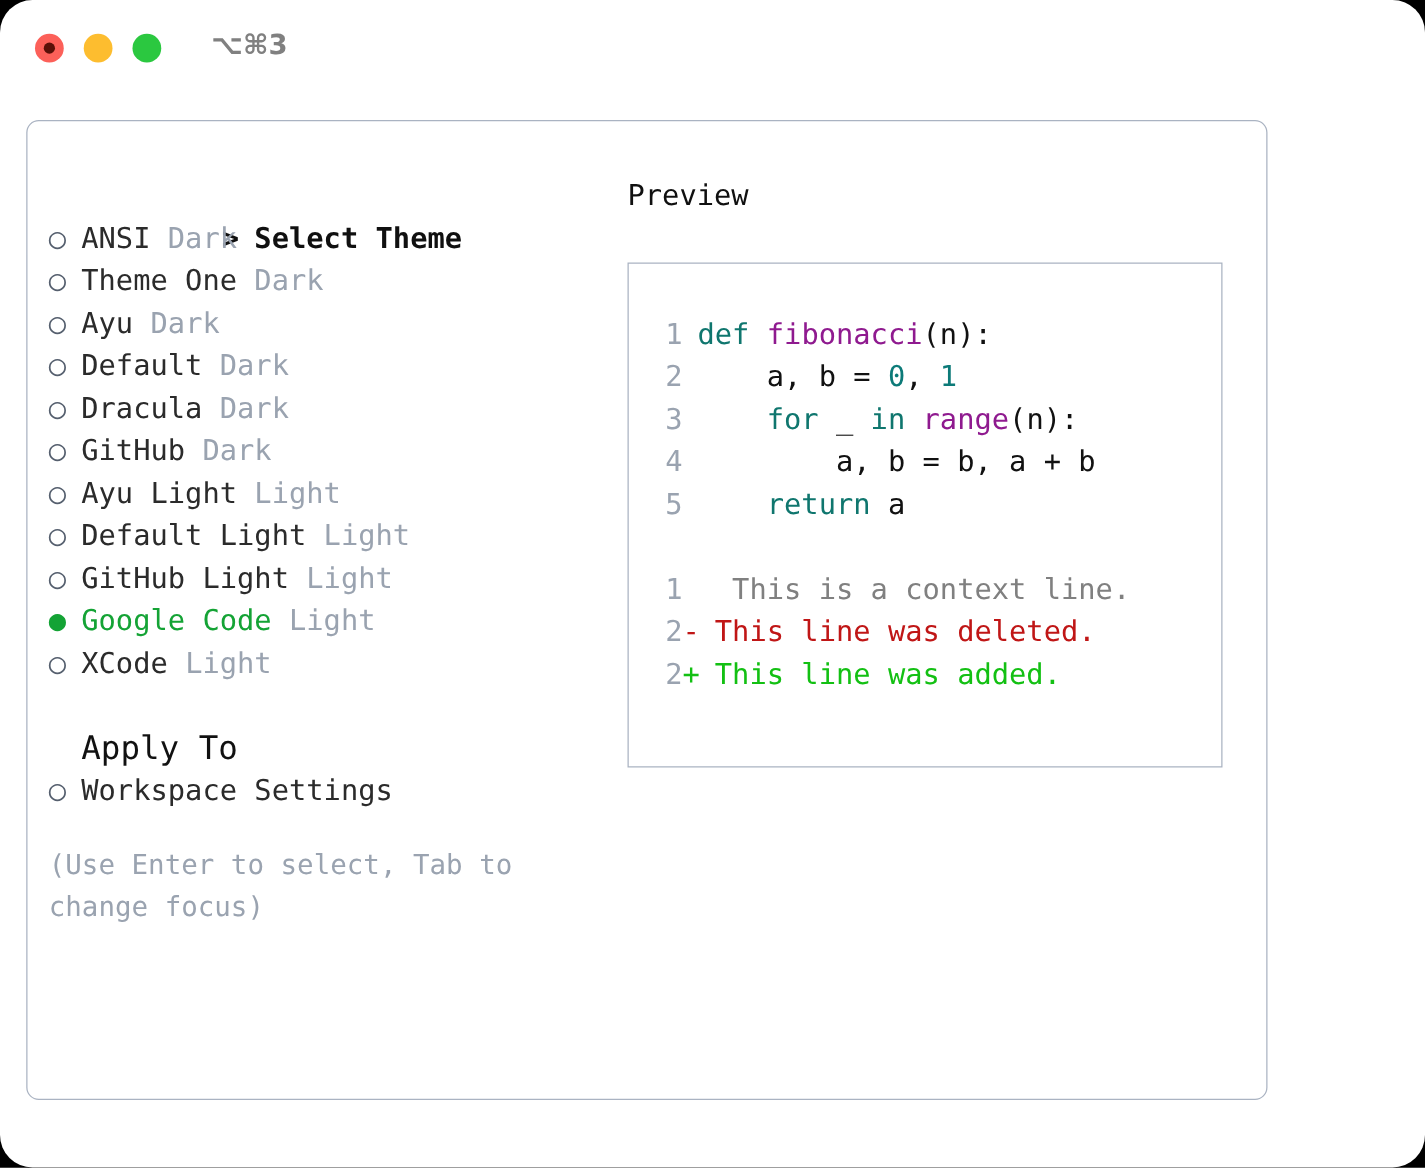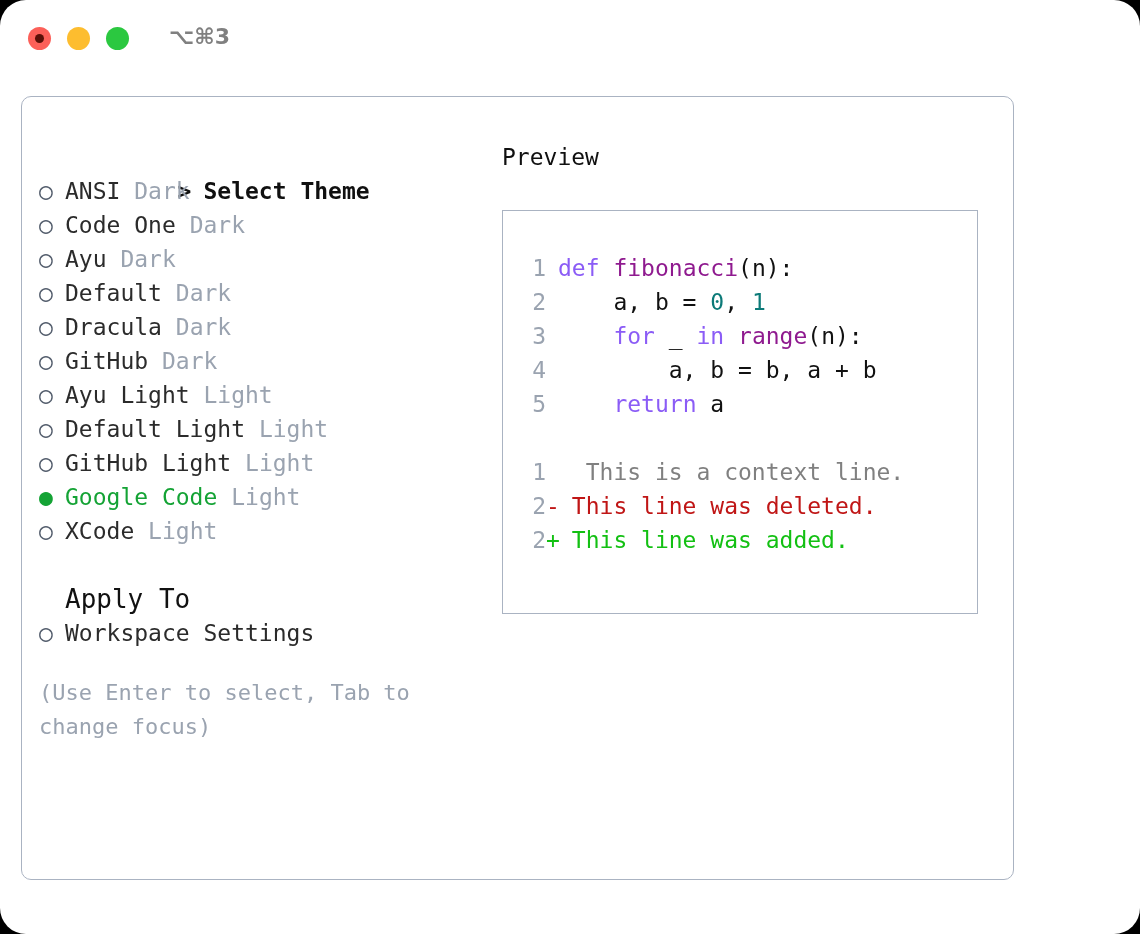--- a/index.html
+++ b/index.html
@@ -177,21 +177,21 @@
 
   .cline { height: 34px; white-space: pre; }
   .lnum {
     display: inline-block;
     width: 26px;
     text-align: right;
     color: #9aa3b0;
   }
   .gut { display: inline-block; width: 12px; }
 
-  .tok-kw   { color: #8b5cf6; }
+  .tok-kw   { color: #0f766e; }
   .tok-fn   { color: #8f1a8f; }
   .tok-num  { color: #0c7a78; }
   .tok-pl   { color: #111111; }
   .tok-ctx  { color: #808080; }
   .tok-del  { color: #c01616; }
   .tok-add  { color: #13c013; }
 </style>
 </head>
 <body>
 
@@ -208,21 +208,21 @@
     <div id="columns">
 
       <div id="left-col">
 
         <div class="row" id="header-row">
           <span class="marker">&gt;</span><span>Select Theme</span>
         </div>
 
         <div id="theme-rows">
             <div class="row"><span class="marker bullet-empty">○</span><span class="theme-name">ANSI</span><span> </span><span class="theme-kind">Dark</span></div>
-            <div class="row"><span class="marker bullet-empty">○</span><span class="theme-name">Code One</span><span> </span><span class="theme-kind">Dark</span></div>
+            <div class="row"><span class="marker bullet-empty">○</span><span class="theme-name">Theme One</span><span> </span><span class="theme-kind">Dark</span></div>
             <div class="row"><span class="marker bullet-empty">○</span><span class="theme-name">Ayu</span><span> </span><span class="theme-kind">Dark</span></div>
             <div class="row"><span class="marker bullet-empty">○</span><span class="theme-name">Default</span><span> </span><span class="theme-kind">Dark</span></div>
             <div class="row"><span class="marker bullet-empty">○</span><span class="theme-name">Dracula</span><span> </span><span class="theme-kind">Dark</span></div>
             <div class="row"><span class="marker bullet-empty">○</span><span class="theme-name">GitHub</span><span> </span><span class="theme-kind">Dark</span></div>
             <div class="row"><span class="marker bullet-empty">○</span><span class="theme-name">Ayu Light</span><span> </span><span class="theme-kind">Light</span></div>
             <div class="row"><span class="marker bullet-empty">○</span><span class="theme-name">Default Light</span><span> </span><span class="theme-kind">Light</span></div>
             <div class="row"><span class="marker bullet-empty">○</span><span class="theme-name">GitHub Light</span><span> </span><span class="theme-kind">Light</span></div>
             <div class="row"><span class="marker bullet-on">●</span><span class="theme-name sel">Google Code</span><span> </span><span class="theme-kind">Light</span></div>
             <div class="row"><span class="marker bullet-empty">○</span><span class="theme-name">XCode</span><span> </span><span class="theme-kind">Light</span></div>
           </div>

